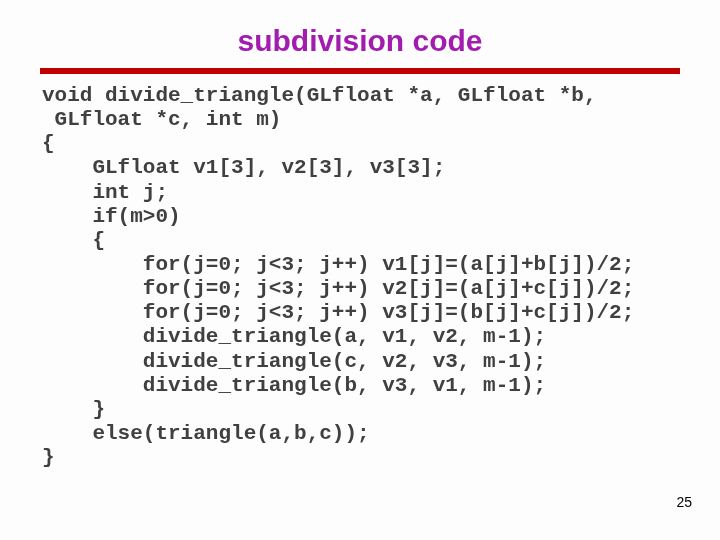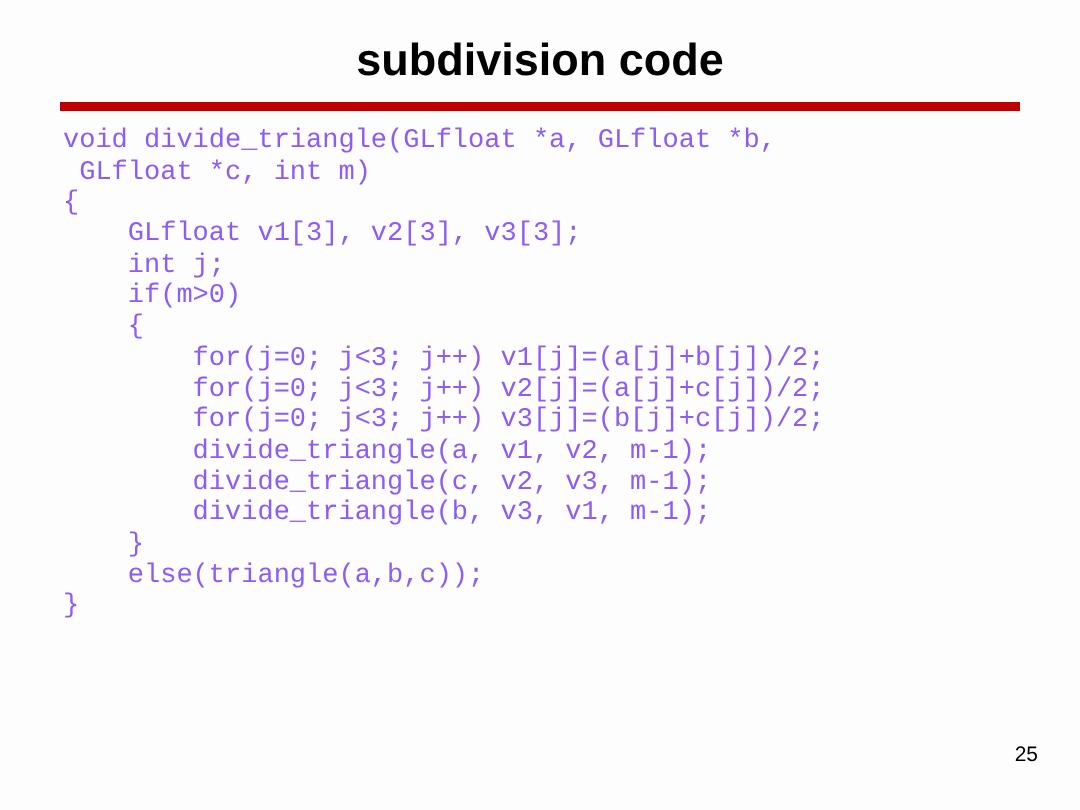--- a/index.html
+++ b/index.html
@@ -6,40 +6,40 @@
     margin: 0;
     padding: 0;
     width: 720px;
     height: 540px;
     background: #fdfdfd;
     font-family: Arial, Helvetica, sans-serif;
     position: relative;
     box-sizing: border-box;
   }
   .title {
-    color: #000000;
+    color: #a21caf;
     font-weight: bold;
     font-size: 30px;
     text-align: center;
     margin-top: 24px;
     margin-bottom: 10px;
   }
   .rule {
     height: 6px;
     background: #c00000;
     margin: 0 40px 10px 40px;
   }
   .code {
     font-family: "Courier New", Courier, monospace;
-    font-size: 18px;
+    font-size: 21px;
     line-height: 1.15;
     white-space: pre;
-    color: #8b5cf6;
+    color: #404040;
     margin: 8px 42px 0 42px;
-    font-weight: normal;
+    font-weight: bold;
   }
   .pagenum {
     position: absolute;
     right: 28px;
     bottom: 30px;
     font-size: 14px;
     color: #000;
   }
 </style>
 </head>

